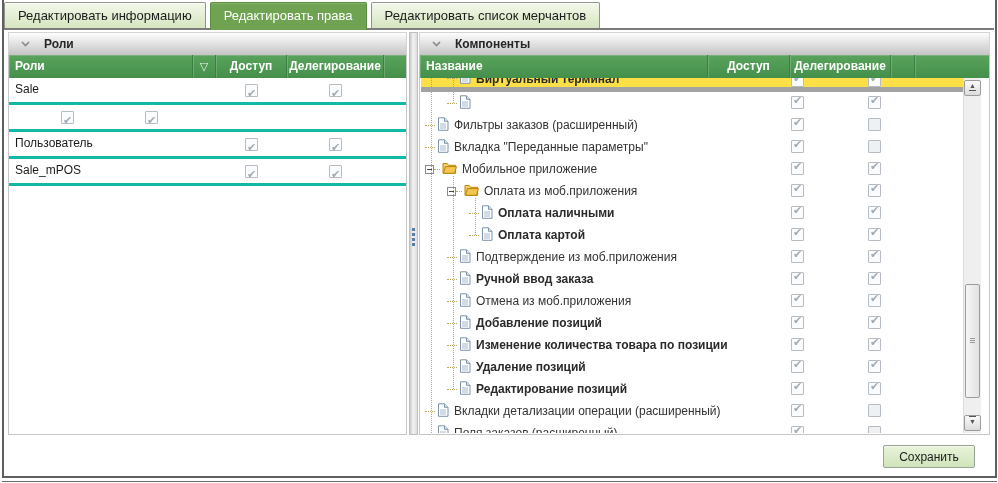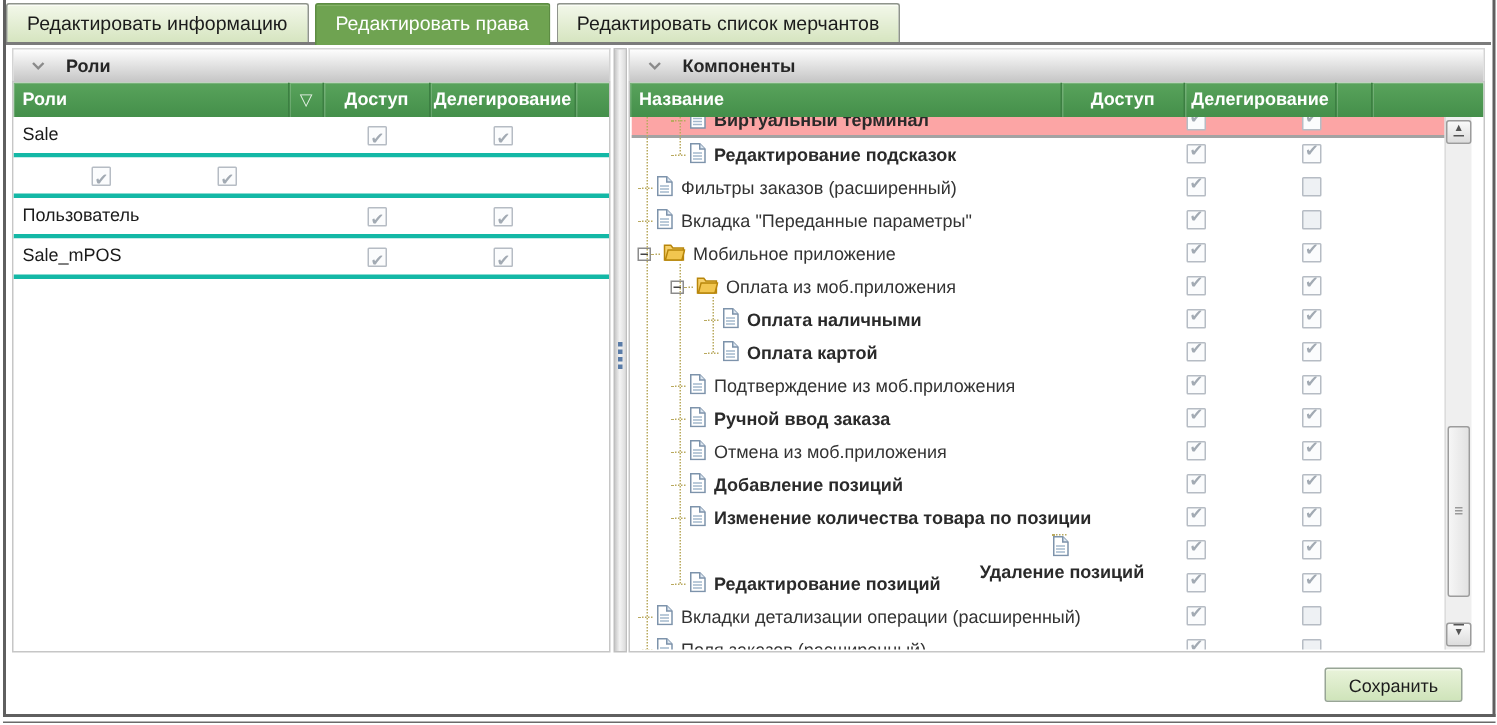--- a/index.html
+++ b/index.html
@@ -46,21 +46,21 @@
   .trow .tc{box-sizing:border-box;padding-left:6px;overflow:hidden;white-space:nowrap;}
   .cbwrap{display:flex;align-items:center;justify-content:center;padding-left:0 !important;}
   .cb{width:13px;height:13px;box-sizing:border-box;border:1px solid #b6bcc4;background:#eef1f4;
       display:inline-block;position:relative;border-radius:1px;cursor:pointer;}
   .cb.on{background:#fbfcfd;}
   .cb.on::after{content:"\2714";position:absolute;left:1px;top:-3px;font-size:11px;color:#a2aab3;}
   
   .tree-viewport{position:absolute;left:1px;top:23px;bottom:1px;width:543px;overflow:hidden;background:#fff;}
   .tree-content{position:relative;margin-top:-8px;}
   .tnode{position:relative;height:22px;display:flex;align-items:center;box-sizing:border-box;cursor:pointer;}
-  .tnode.selected{background:#fca5a5;border-bottom:2px solid #a3a3a3;}
+  .tnode.selected{background:#fde047;border-bottom:5px solid #a3a3a3;}
   .tnode .lbl{margin-left:5px;white-space:nowrap;color:#333;}
   .tnode .lbl.b{font-weight:bold;color:#2a2a2a;}
   .stub{display:inline-block;width:10px;height:0;border-top:1px dotted #b9a95e;}
   .exp{width:9px;height:9px;box-sizing:border-box;border:1px solid #8c8c8c;background:#fff;
        position:relative;display:inline-block;flex:none;cursor:pointer;}
   .exp::after{content:"";position:absolute;left:1px;right:1px;top:3px;height:1px;background:#444;}
   .ticon{display:inline-block;flex:none;margin-left:2px;}
   .tnode .cb{position:absolute;top:4px;}
   .cb.acc{left:370px;} .cb.del{left:447px;}
   .vguide{position:absolute;width:0;border-left:1px dotted #b9a95e;}
@@ -199,21 +199,20 @@
           </div>
           <div class="tnode" style="padding-left: 26px;">
             <span class="stub"></span>
             <span class="ticon"><svg width="12" height="14" viewBox="0 0 12 14">
                 <path d="M1.5 .8 h6 l3.5 3.5 v9 H1.5z" fill="#fff" stroke="#7d93ab" stroke-width="1"></path>
                 <path d="M7.5 .8 v3.5 h3.5" fill="#dde7f1" stroke="#7d93ab" stroke-width="1"></path>
                 <line x1="3" y1="7" x2="9" y2="7" stroke="#a3b8cd"></line>
                 <line x1="3" y1="9" x2="9" y2="9" stroke="#a3b8cd"></line>
                 <line x1="3" y1="11" x2="9" y2="11" stroke="#a3b8cd"></line>
               </svg></span>
-            <span class="lbl b">Редактирование подсказок</span>
             <span class="cb acc on"></span>
             <span class="cb del on"></span>
           </div>
           <div class="tnode" style="padding-left: 4px;">
             <span class="stub"></span>
             <span class="ticon"><svg width="12" height="14" viewBox="0 0 12 14">
                 <path d="M1.5 .8 h6 l3.5 3.5 v9 H1.5z" fill="#fff" stroke="#7d93ab" stroke-width="1"></path>
                 <path d="M7.5 .8 v3.5 h3.5" fill="#dde7f1" stroke="#7d93ab" stroke-width="1"></path>
                 <line x1="3" y1="7" x2="9" y2="7" stroke="#a3b8cd"></line>
                 <line x1="3" y1="9" x2="9" y2="9" stroke="#a3b8cd"></line>
@@ -342,21 +341,21 @@
                 <path d="M1.5 .8 h6 l3.5 3.5 v9 H1.5z" fill="#fff" stroke="#7d93ab" stroke-width="1"></path>
                 <path d="M7.5 .8 v3.5 h3.5" fill="#dde7f1" stroke="#7d93ab" stroke-width="1"></path>
                 <line x1="3" y1="7" x2="9" y2="7" stroke="#a3b8cd"></line>
                 <line x1="3" y1="9" x2="9" y2="9" stroke="#a3b8cd"></line>
                 <line x1="3" y1="11" x2="9" y2="11" stroke="#a3b8cd"></line>
               </svg></span>
             <span class="lbl b">Изменение количества товара по позиции</span>
             <span class="cb acc on"></span>
             <span class="cb del on"></span>
           </div>
-          <div class="tnode" style="padding-left: 26px; flex-direction: column;">
+          <div class="tnode" style="padding-left: 26px;">
             <span class="stub"></span>
             <span class="ticon"><svg width="12" height="14" viewBox="0 0 12 14">
                 <path d="M1.5 .8 h6 l3.5 3.5 v9 H1.5z" fill="#fff" stroke="#7d93ab" stroke-width="1"></path>
                 <path d="M7.5 .8 v3.5 h3.5" fill="#dde7f1" stroke="#7d93ab" stroke-width="1"></path>
                 <line x1="3" y1="7" x2="9" y2="7" stroke="#a3b8cd"></line>
                 <line x1="3" y1="9" x2="9" y2="9" stroke="#a3b8cd"></line>
                 <line x1="3" y1="11" x2="9" y2="11" stroke="#a3b8cd"></line>
               </svg></span>
             <span class="lbl b">Удаление позиций</span>
             <span class="cb acc on"></span>

